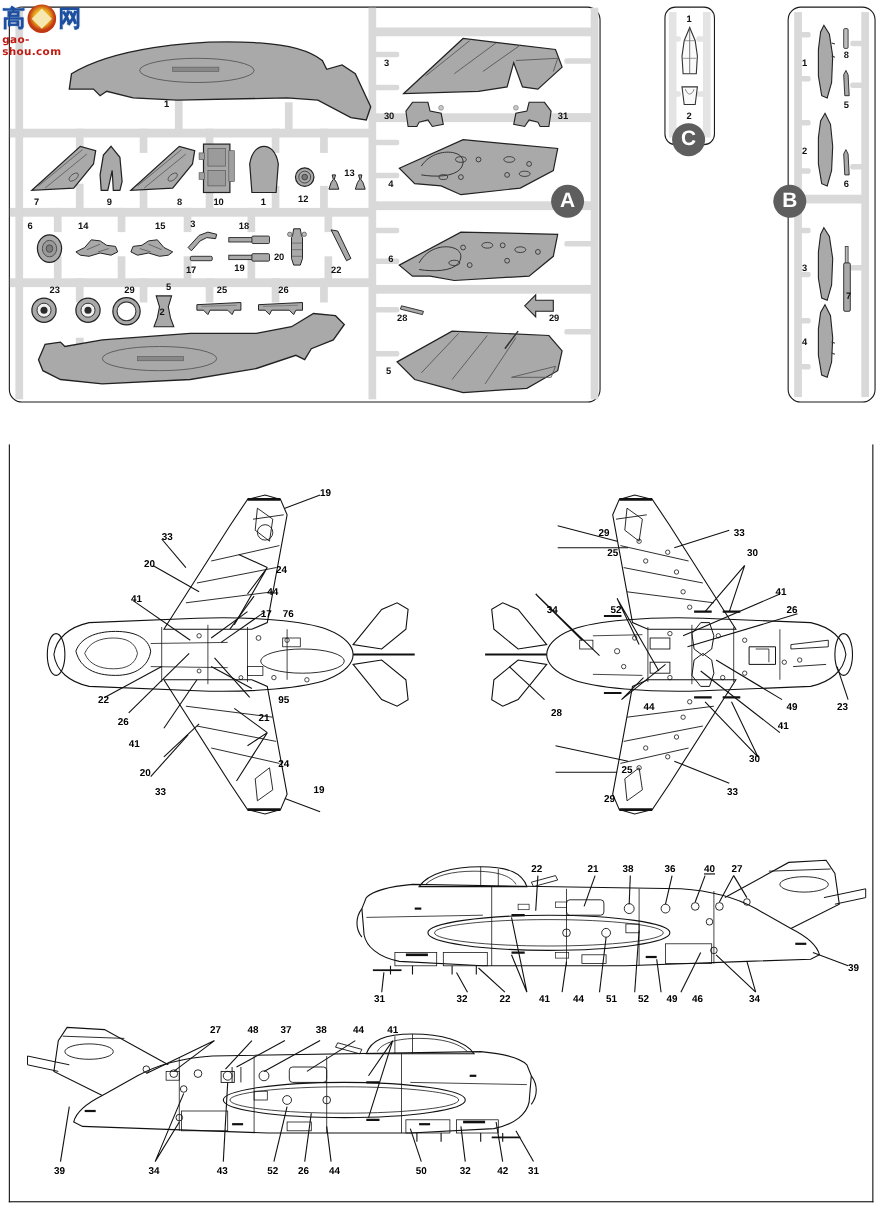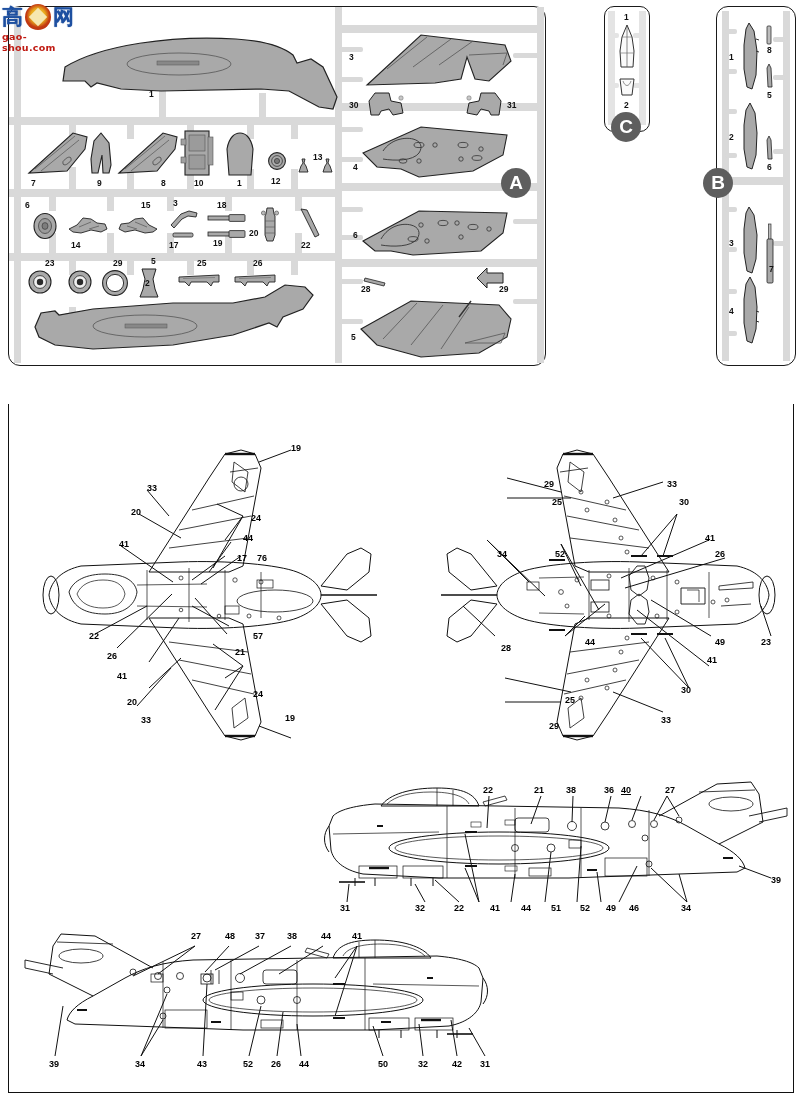--- a/index.html
+++ b/index.html
@@ -252,21 +252,21 @@
         </svg>
       </div>
       <div class="pl" style="left:16px;top:194px;">6</div>
 
       <div class="part" style="left:58px;top:208px;">
         <svg width="42" height="20" viewBox="0 0 42 20">
           <path d="M2,14 L10,10 L16,3 L24,4 L30,8 L38,9 L40,14 L34,17 L24,15 L14,18 L6,17 Z" fill="#a9a9a9" stroke="#222" stroke-width=".9"></path>
           <path d="M12,12 L24,7 M22,14 L32,11" stroke="#555" stroke-width=".7" fill="none"></path>
         </svg>
       </div>
-      <div class="pl" style="left:62px;top:194px;margin-top:40px;">14</div>
+      <div class="pl" style="left:62px;top:194px;">14</div>
 
       <div class="part" style="left:108px;top:208px;">
         <svg width="42" height="20" viewBox="0 0 42 20">
           <path d="M40,14 L32,10 L26,3 L18,4 L12,8 L4,9 L2,14 L8,17 L18,15 L28,18 L36,17 Z" fill="#a9a9a9" stroke="#222" stroke-width=".9"></path>
           <path d="M30,12 L18,7 M20,14 L10,11" stroke="#555" stroke-width=".7" fill="none"></path>
         </svg>
       </div>
       <div class="pl" style="left:132px;top:194px;">15</div>
 
       <div class="part" style="left:160px;top:202px;">
@@ -640,21 +640,21 @@
     <div class="cn" style="left:282px;top:40px;">19</div>
     <div class="cn" style="left:138px;top:80px;">33</div>
     <div class="cn" style="left:122px;top:104px;">20</div>
     <div class="cn" style="left:110px;top:136px;">41</div>
     <div class="cn" style="left:242px;top:110px;">24</div>
     <div class="cn" style="left:234px;top:130px;">44</div>
     <div class="cn" style="left:228px;top:150px;">17</div>
     <div class="cn" style="left:248px;top:150px;">76</div>
     <div class="cn" style="left:80px;top:228px;">22</div>
     <div class="cn" style="left:98px;top:248px;">26</div>
-    <div class="cn" style="left:244px;top:228px;">57</div>
+    <div class="cn" style="left:244px;top:228px;">95</div>
     <div class="cn" style="left:226px;top:244px;">21</div>
     <div class="cn" style="left:108px;top:268px;">41</div>
     <div class="cn" style="left:118px;top:294px;">20</div>
     <div class="cn" style="left:132px;top:312px;">33</div>
     <div class="cn" style="left:244px;top:286px;">24</div>
     <div class="cn" style="left:276px;top:310px;">19</div>
 
     <div class="view" style="left:400px;top:16px;">
       <svg width="380" height="350" viewBox="0 0 380 350">
         <g class="ln">
@@ -842,21 +842,21 @@
           <path d="M318,84 L300,120"></path>
           <path d="M332,86 L368,120 M360,92 L368,120"></path>
         </g>
       </svg>
     </div>
 
     <div class="cn" style="left:474px;top:382px;">22</div>
     <div class="cn" style="left:525px;top:382px;">21</div>
     <div class="cn" style="left:557px;top:382px;">38</div>
     <div class="cn" style="left:595px;top:382px;">36</div>
-    <div class="cn" style="left:612px;top:382px;text-decoration:underline;">40</div>
+    <div class="cn" style="left:631px;top:382px;text-decoration:underline;">40</div>
     <div class="cn" style="left:656px;top:382px;">27</div>
     <div class="cn" style="left:762px;top:472px;">39</div>
     <div class="cn" style="left:331px;top:500px;">31</div>
     <div class="cn" style="left:406px;top:500px;">32</div>
     <div class="cn" style="left:445px;top:500px;">22</div>
     <div class="cn" style="left:481px;top:500px;">41</div>
     <div class="cn" style="left:512px;top:500px;">44</div>
     <div class="cn" style="left:542px;top:500px;">51</div>
     <div class="cn" style="left:571px;top:500px;">52</div>
     <div class="cn" style="left:597px;top:500px;">49</div>

